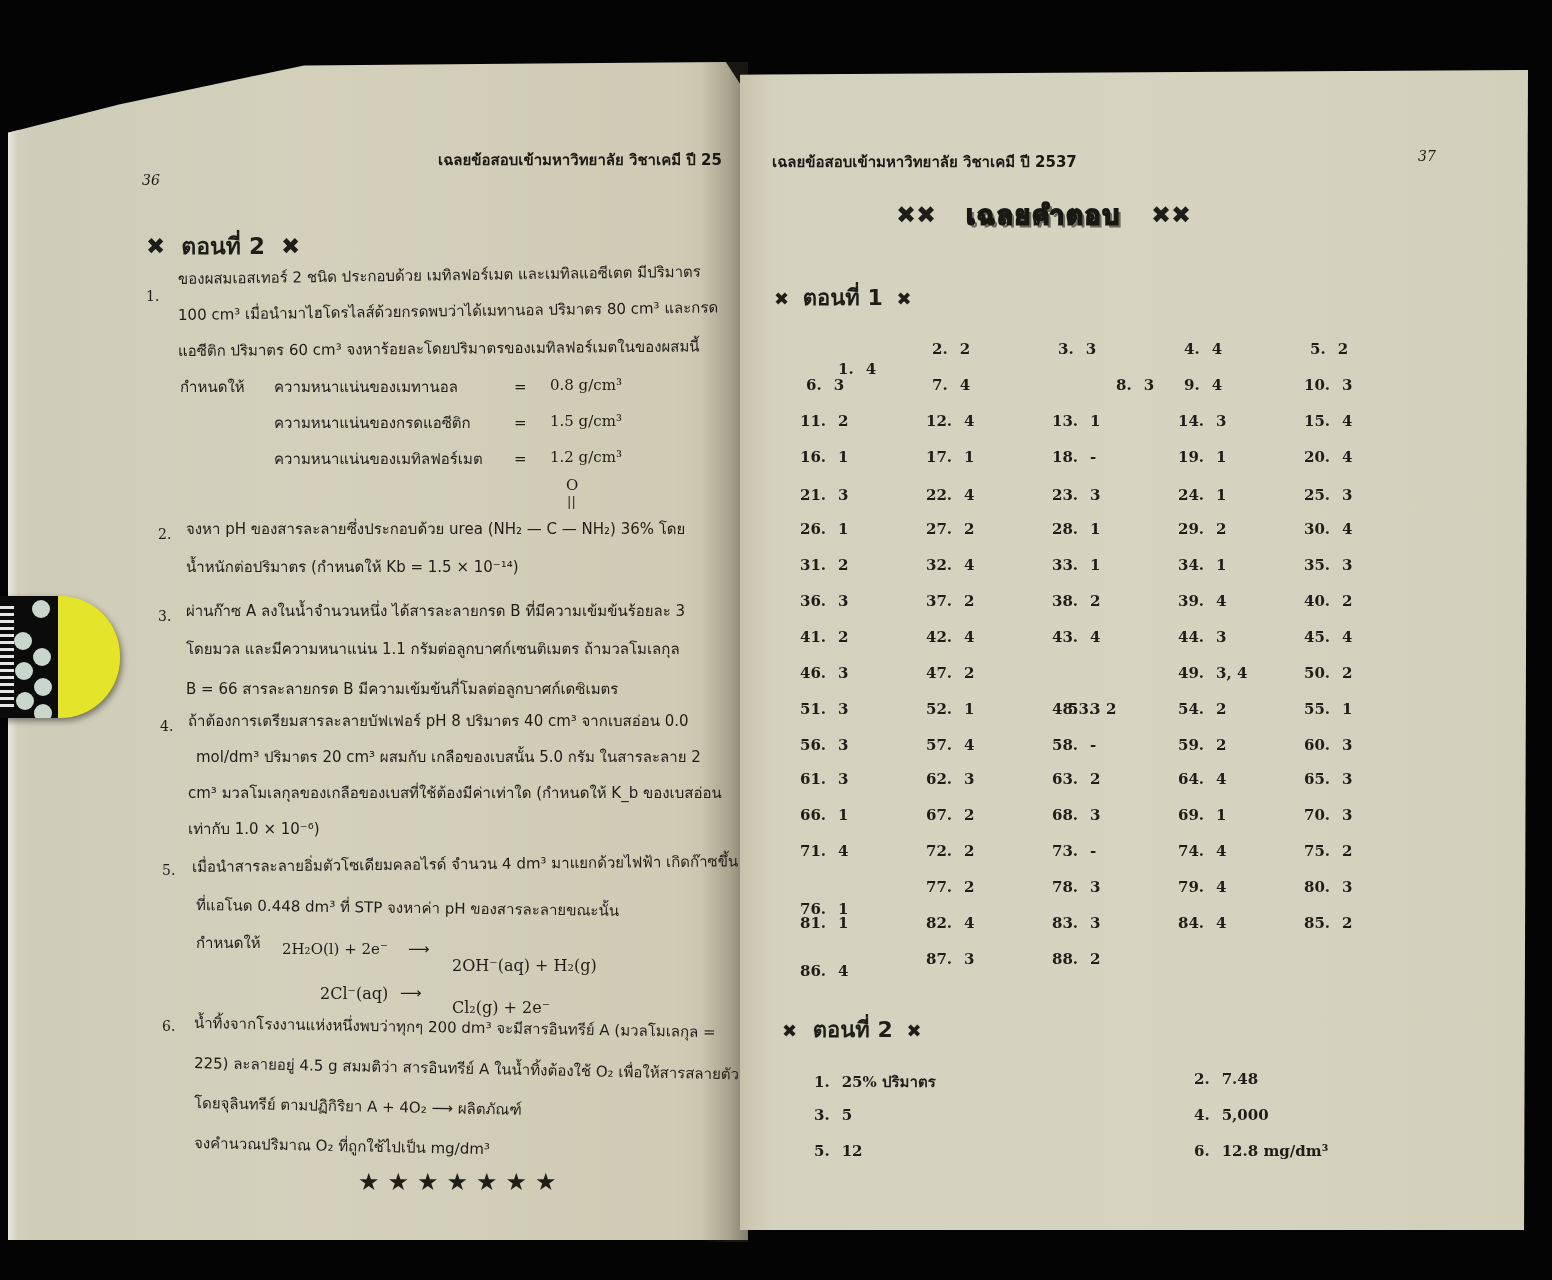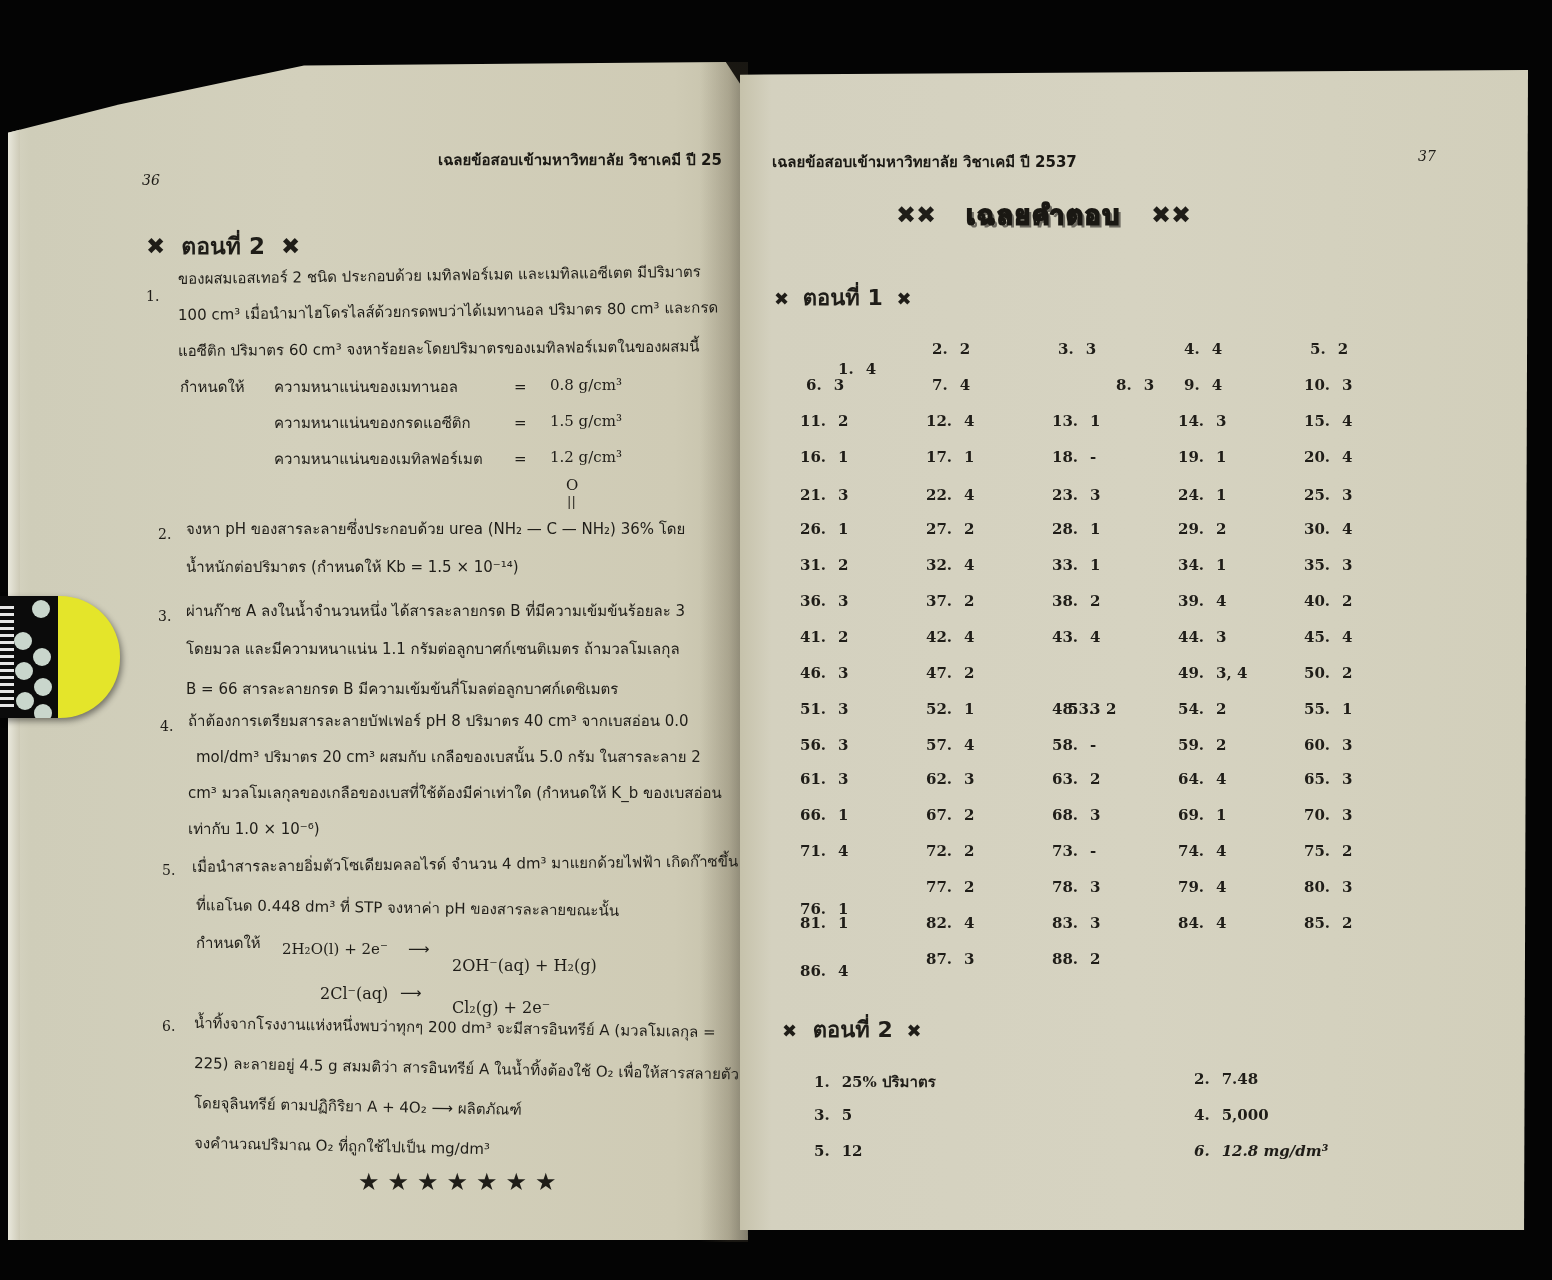--- a/index.html
+++ b/index.html
@@ -243,21 +243,21 @@
   <span style="margin-left:8px;">ตอนที่ 2</span>
   <span class="x-mark" style="font-size:18px;margin-left:6px;">✖</span>
 </div>
 
 <div id="part2-grid">
     <div class="ans" style="left: 814px; top: 1070px;"><span class="n">1.</span><span class="v">25% ปริมาตร</span></div>
     <div class="ans" style="left: 1194px; top: 1070px;"><span class="n">2.</span><span class="v">7.48</span></div>
     <div class="ans" style="left: 814px; top: 1106px;"><span class="n">3.</span><span class="v">5</span></div>
     <div class="ans" style="left: 1194px; top: 1106px;"><span class="n">4.</span><span class="v">5,000</span></div>
     <div class="ans" style="left: 814px; top: 1142px;"><span class="n">5.</span><span class="v">12</span></div>
-    <div class="ans" style="left: 1194px; top: 1142px; font-style: italic;"><span class="n">6.</span><span class="v">12.8 mg/dm³</span></div>
+    <div class="ans" style="left: 1194px; top: 1142px;"><span class="n">6.</span><span class="v">12.8 mg/dm³</span></div>
   </div>
 
 <div class="clip">
   <div class="clip-band"></div>
   <div class="clip-stripes"></div>
   <div class="dot" style="left:32px;top:4px;"></div>
   <div class="dot" style="left:14px;top:36px;"></div>
   <div class="dot" style="left:33px;top:52px;"></div>
   <div class="dot" style="left:15px;top:66px;"></div>
   <div class="dot" style="left:34px;top:82px;"></div>

